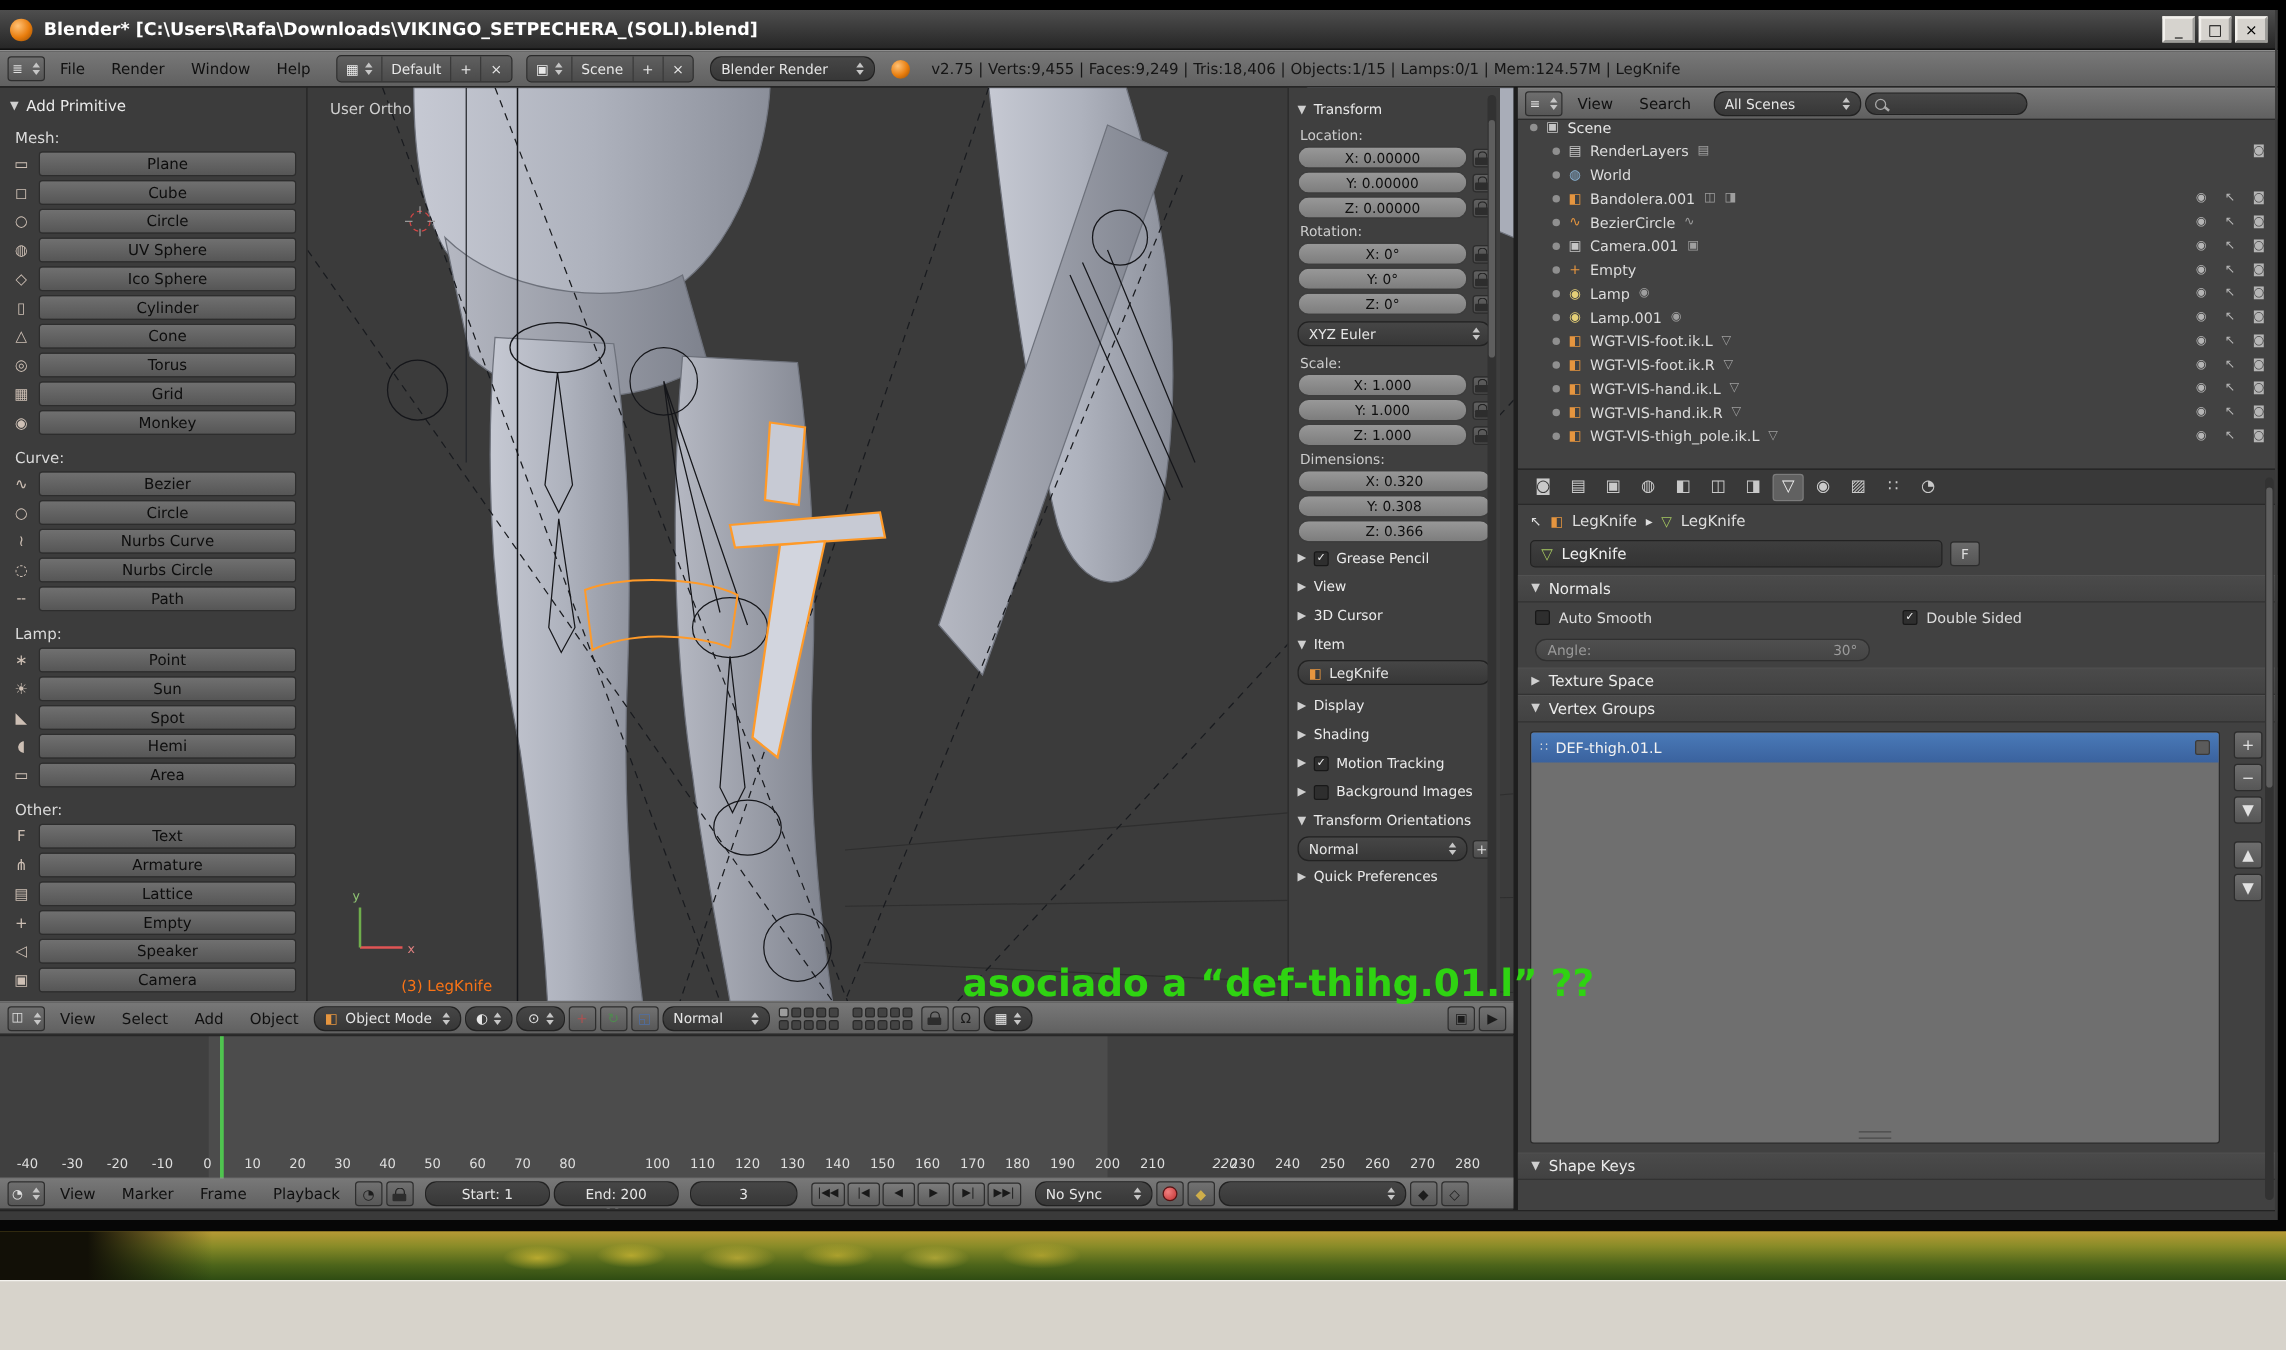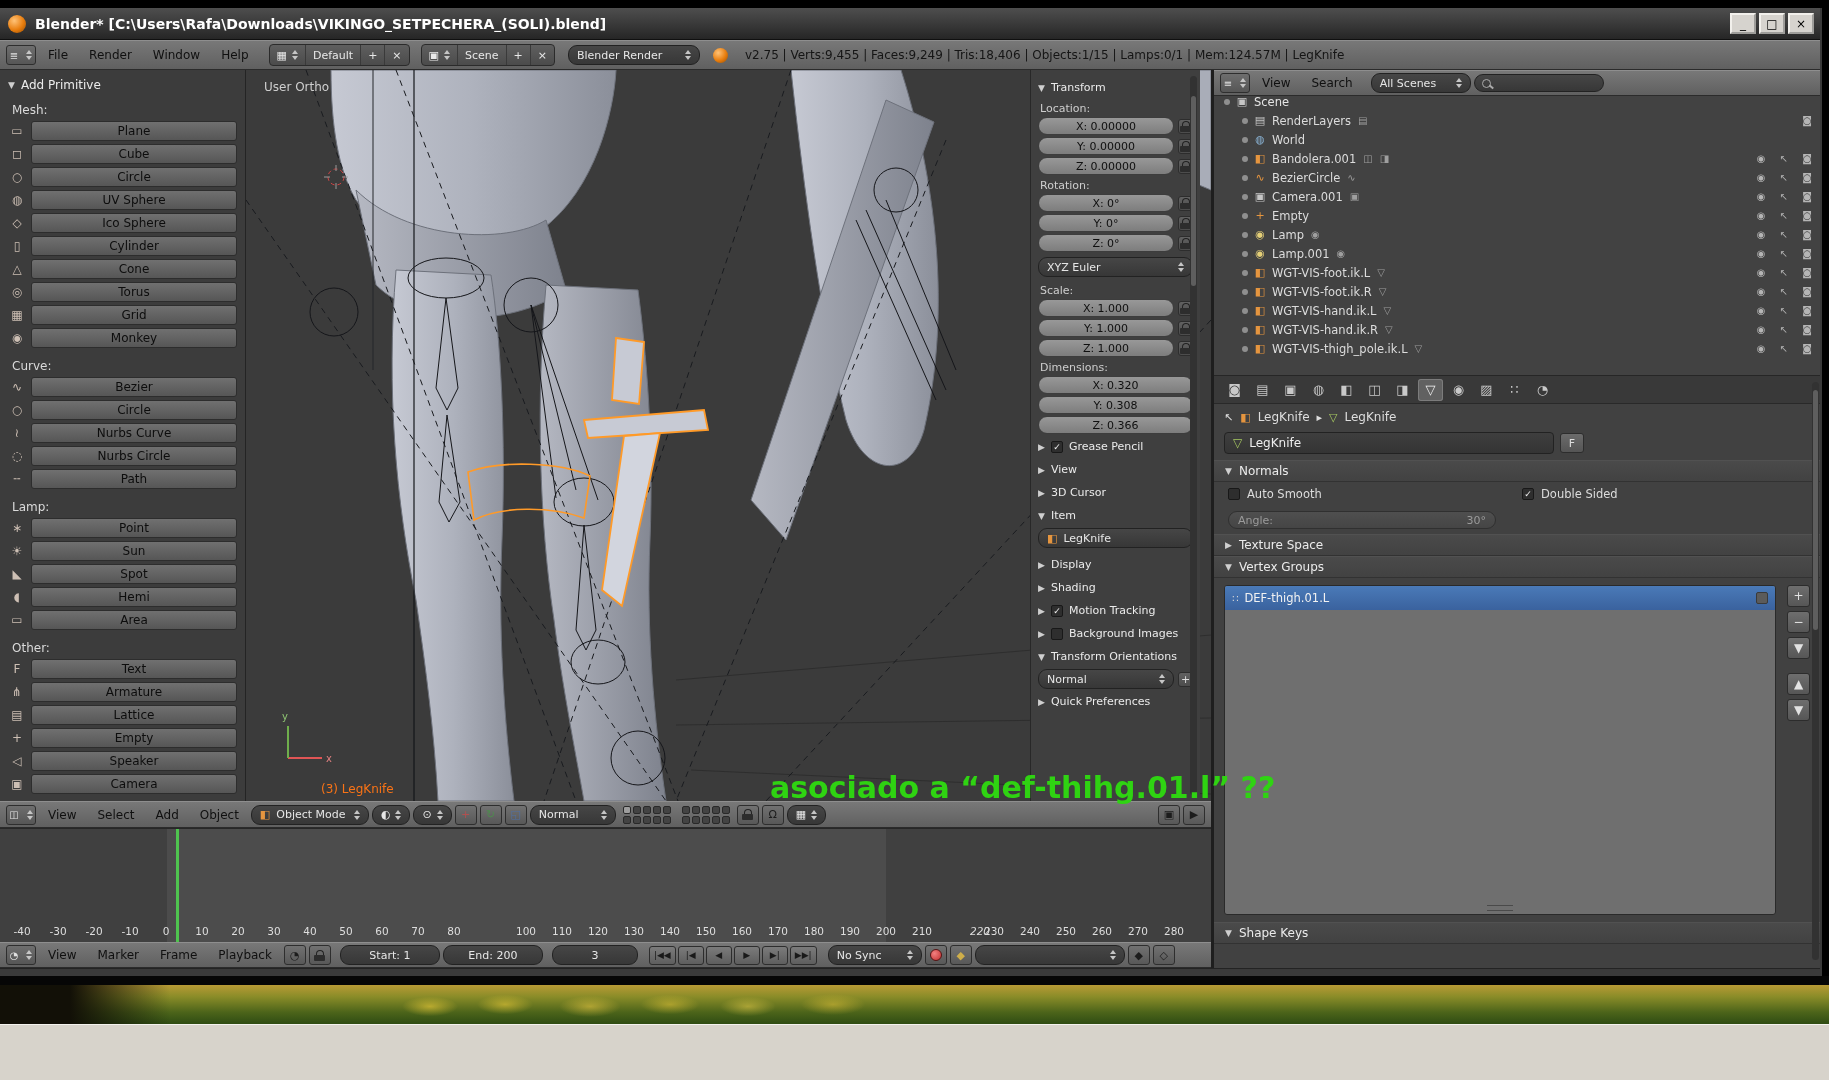--- a/index.html
+++ b/index.html
@@ -636,21 +636,21 @@
     <div id="outliner-header" class="hbar">
       <span class="etype">
           <span>≡</span>
           <span class="dd2">
             <i class="u"></i>
             <i class="d"></i>
           </span>
         </span>
       <span class="mi">View</span>
       <span class="mi">Search</span>
-      <span class="dw" style="margin-left:6px;width:100px">
+      <span class="dw" style="margin-left:6px;width:118px">
         <span class="grow">All Scenes</span>
         <span class="dd2">
             <i class="u"></i>
             <i class="d"></i>
           </span>
       </span>
       <span class="searchbox"></span>
     </div>
     <div id="outliner-rows">
       <div class="orow root">

